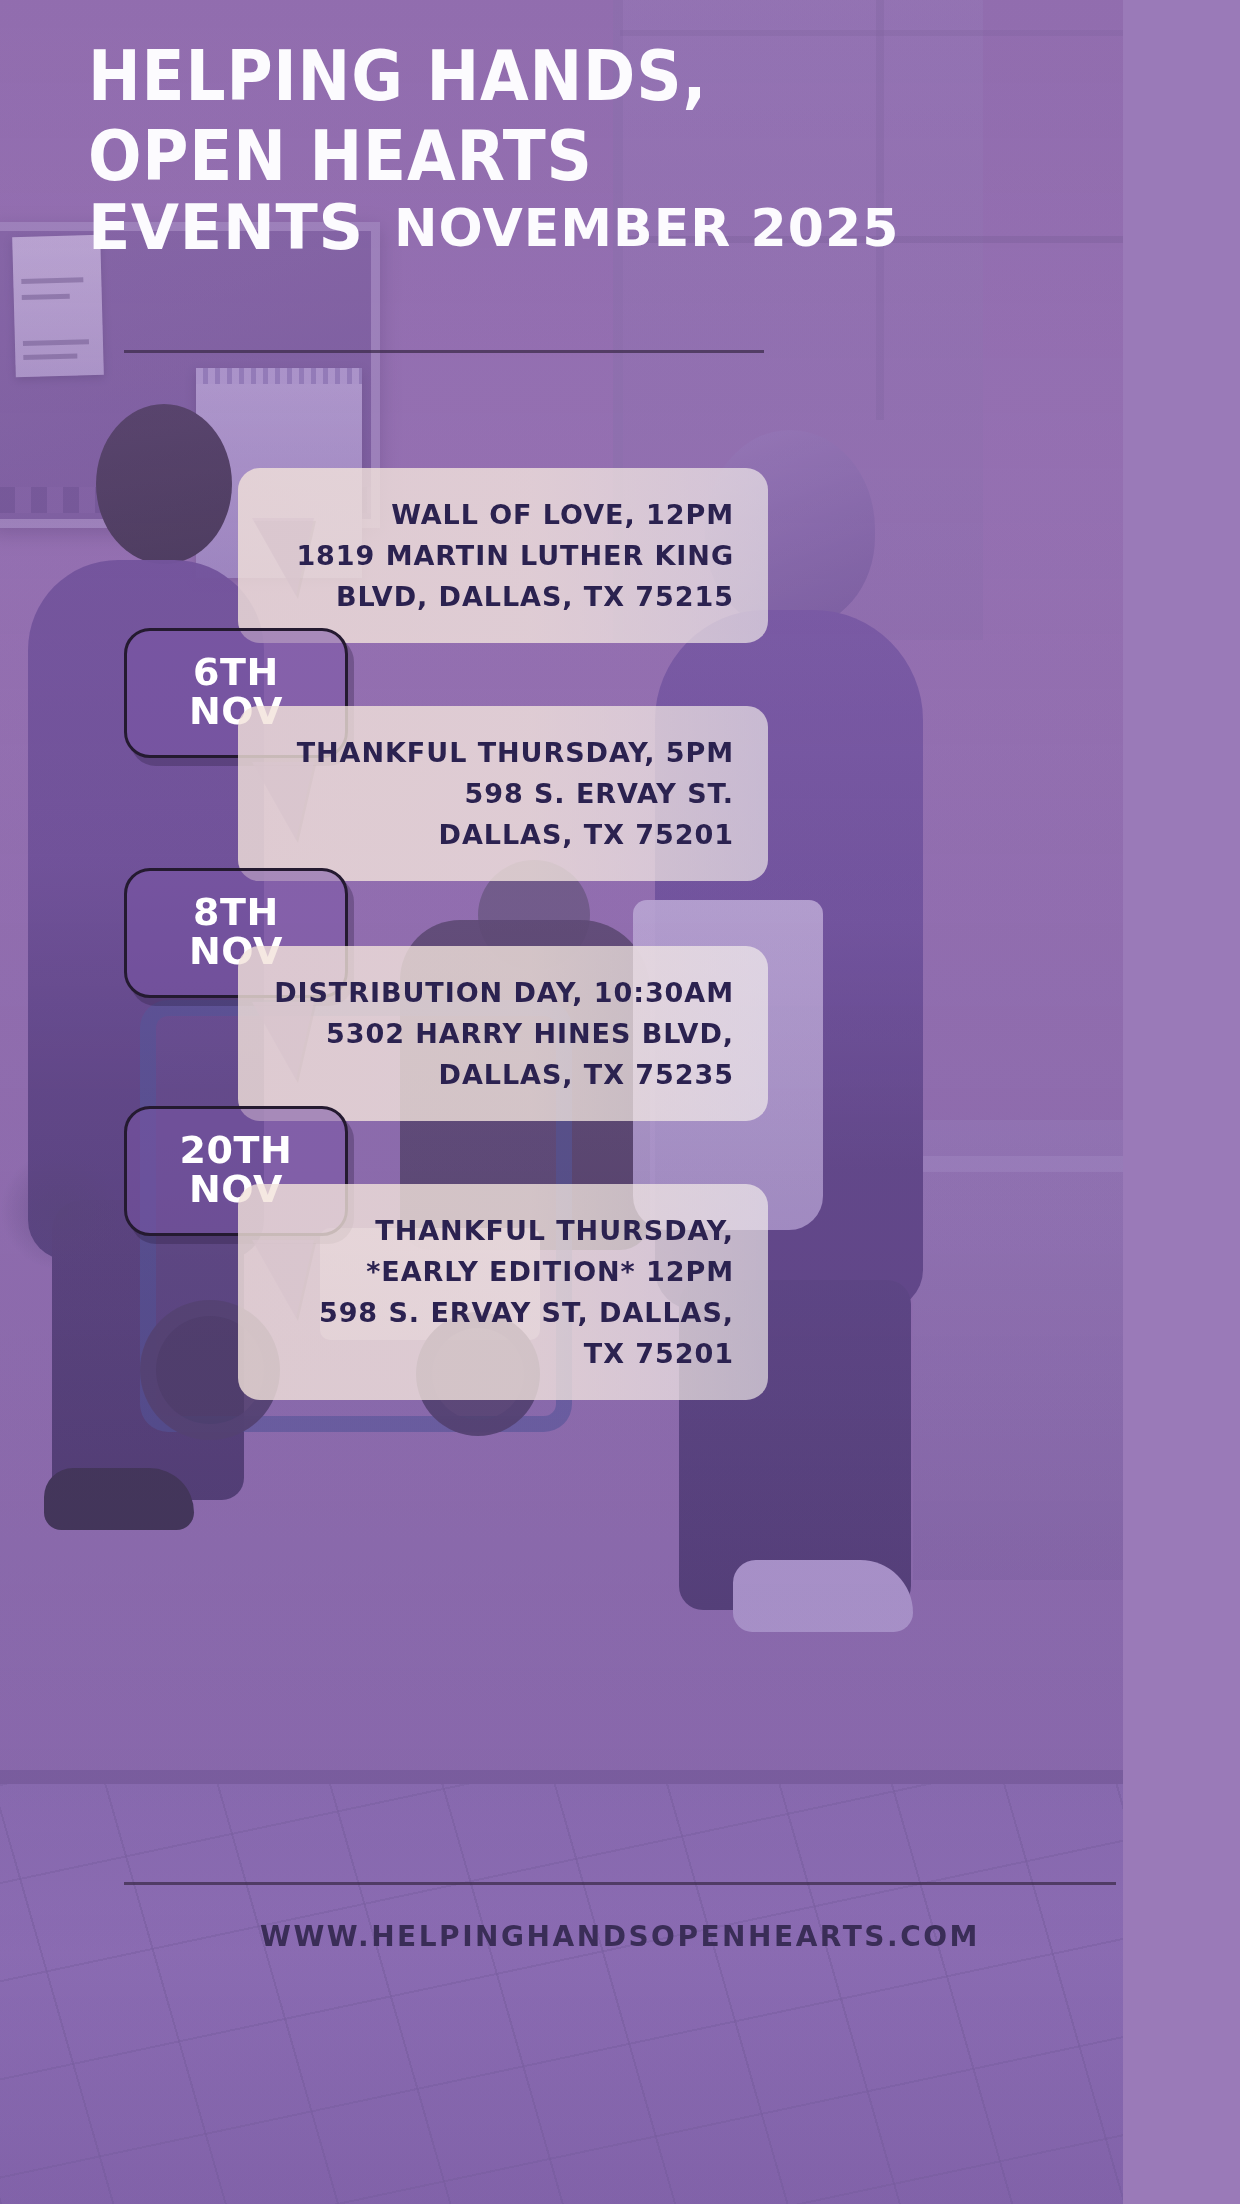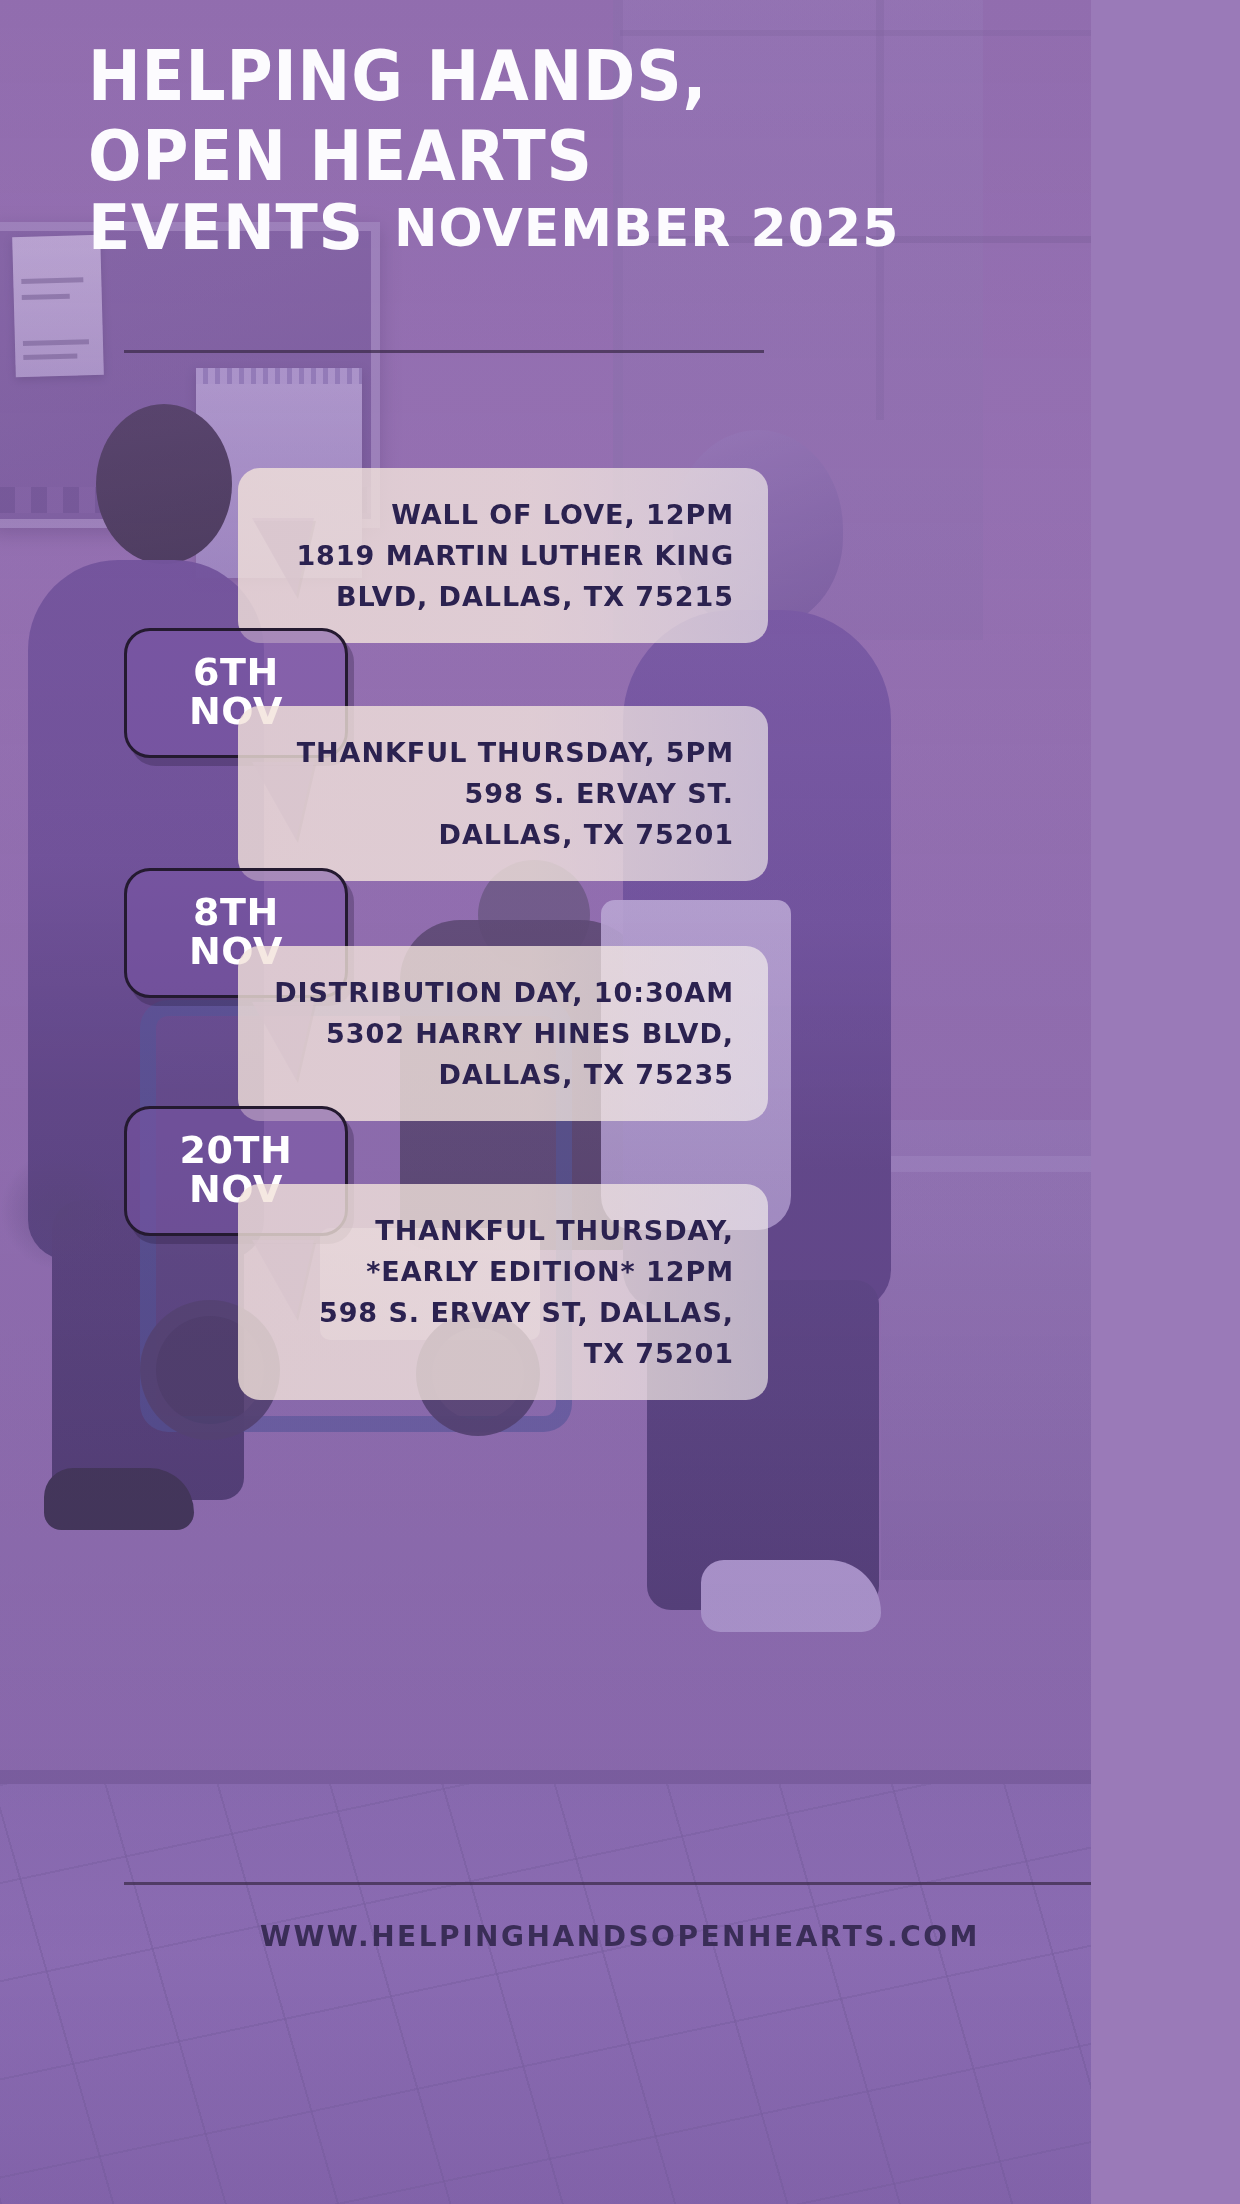--- a/index.html
+++ b/index.html
@@ -4,20 +4,21 @@
 <style>
   html,body{margin:0;padding:0;}
   body{
     width:1240px;height:2204px;overflow:hidden;
     font-family:"DejaVu Sans","Liberation Sans",sans-serif;
     background:#9a7ab8;
   }
   #poster{
     position:relative;width:1091px;height:2204px;overflow:hidden;
     background:#3b82f6;
+    padding-left:32px;
   }
 
   
   .photo{position:absolute;inset:0;overflow:hidden;}
   .bg-wall{
     position:absolute;inset:0;
     background:
       linear-gradient(180deg,#a179b9 0%,#a87fbd 22%,#a27bb8 48%,#9d7ab6 70%,#9b7cba 100%);
   }
   
@@ -296,21 +297,21 @@
       <p>BLVD, DALLAS, TX 75215</p>
     </div>
 
     <div class="bubble" style="left:124px;top:628px;">
       <div class="dl">
         <span>6TH</span>
         <span class="d2">NOV</span>
       </div>
     </div>
     <div class="tail" style="left:252px;top:762px;"></div>
-    <div class="card" style="left:238px;top:706px;width:462px;">
+    <div class="card" style="left:238px;top:706px;width:462px;border-radius:21px;">
       <p>THANKFUL THURSDAY, 5PM</p>
       <p>598 S. ERVAY ST.</p>
       <p>DALLAS, TX 75201</p>
     </div>
 
     <div class="bubble" style="left:124px;top:868px;">
       <div class="dl">
         <span>8TH</span>
         <span class="d2">NOV</span>
       </div>

